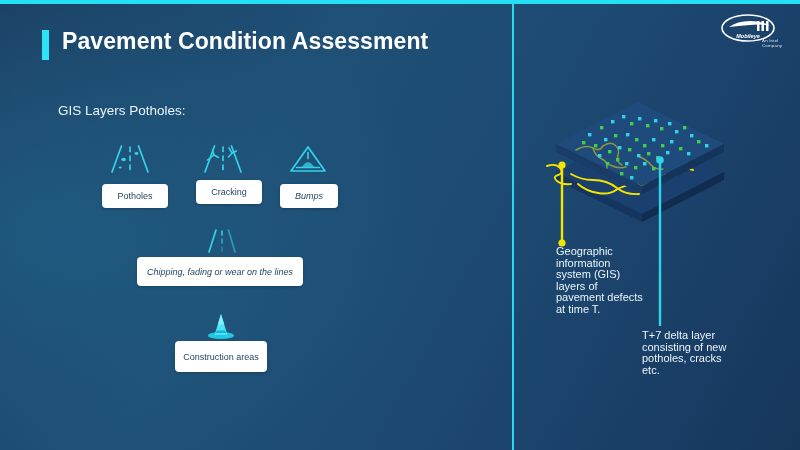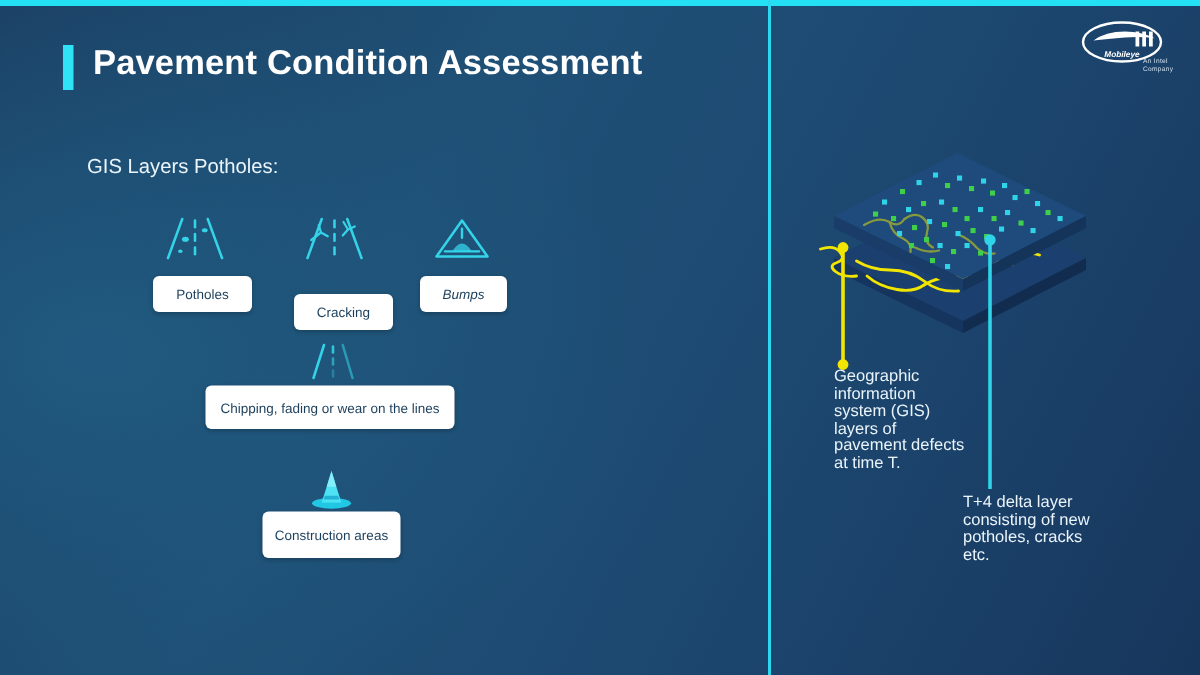--- a/index.html
+++ b/index.html
@@ -57,28 +57,28 @@
     padding:12px 8px;
   }
 
   .icon-wrap { position:absolute; }
 
   
   #item-potholes-icon { left:108px; top:144px; }
   #chip-potholes { left:102px; top:184px; width:66px; height:17px; }
 
   #item-cracking-icon { left:201px; top:144px; }
-  #chip-cracking { left:196px; top:196px; width:66px; height:18px; }
+  #chip-cracking { left:196px; top:180px; width:66px; height:18px; }
 
   #item-bumps-icon { left:288px; top:144px; }
   #chip-bumps { left:280px; top:184px; width:58px; height:17px;font-style:italic; }
 
   
   #item-chipping-icon { left:200px; top:228px; }
-  #chip-chipping { left:137px; top:257px; width:166px; height:29px; }
+  #chip-chipping { left:137px; top:257px; width:166px; height:29px;font-style:italic; }
 
   
   #item-construction-icon { left:196px; top:312px; }
   #chip-construction { left:175px; top:341px; width:92px; height:31px;text-align:center; }
 
   
   #right-panel { position:absolute; left:512px; top:0; width:288px; height:450px; }
 
   #logo {
     position:absolute; left:718px; top:13px; width:72px; height:34px;
@@ -283,15 +283,15 @@
     <circle cx="20" cy="10" r="3.6" fill="#f2e600"></circle>
     <circle cx="20" cy="88" r="3.6" fill="#f2e600"></circle>
   </svg>
 
   <svg style="position:absolute;left:640px;top:150px;width:40px;height:180px;" viewBox="0 0 40 180">
     <line x1="20" y1="10" x2="20" y2="176" stroke="#2fd4e8" stroke-width="2.4"></line>
     <circle cx="20" cy="10" r="3.8" fill="#2fd4e8"></circle>
   </svg>
 
   <div class="callout" id="callout-gis">Geographic information system (GIS) layers of pavement defects at time T.</div>
-  <div class="callout" id="callout-delta">T+4 delta layer consisting of new potholes, cracks etc.</div>
+  <div class="callout" id="callout-delta">T+7 delta layer consisting of new potholes, cracks etc.</div>
 
 </div>
 
 </body></html>

